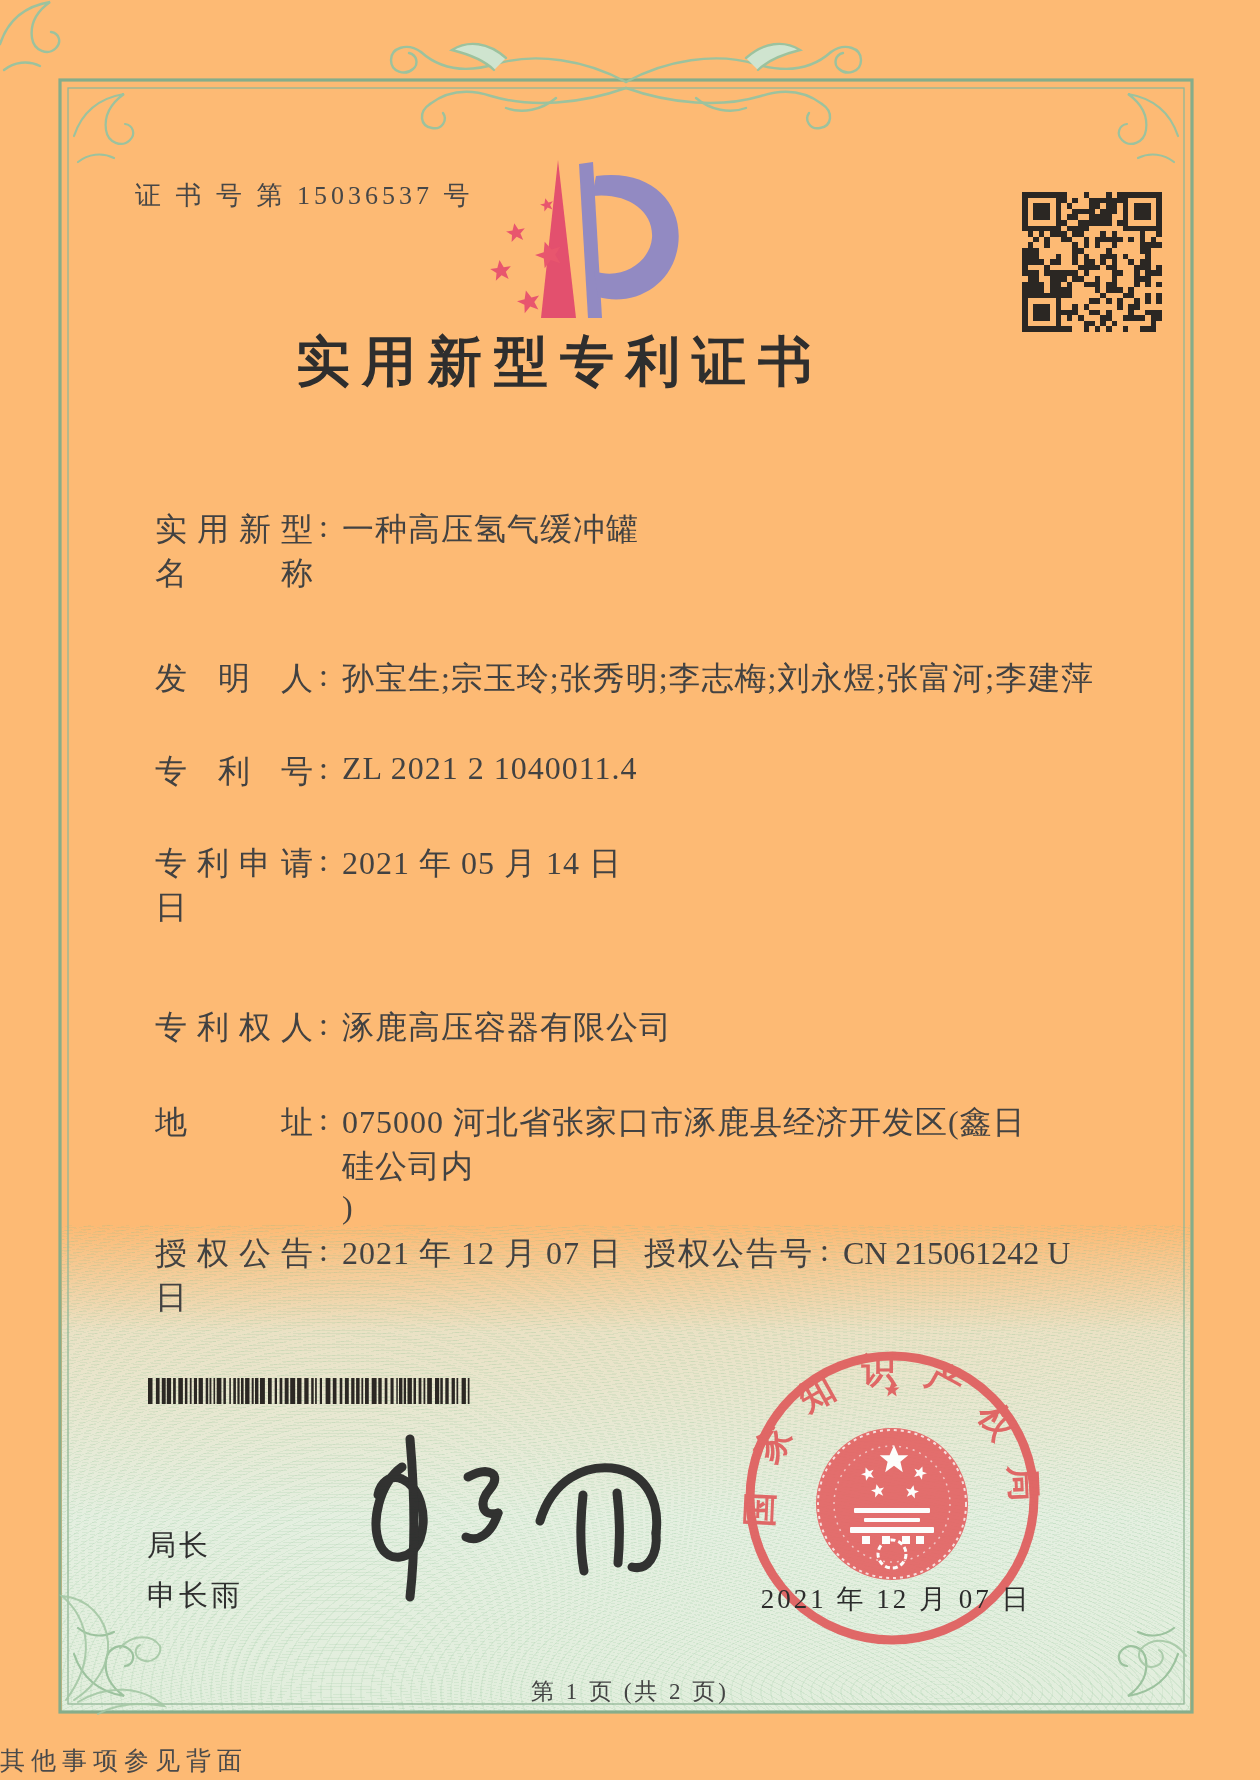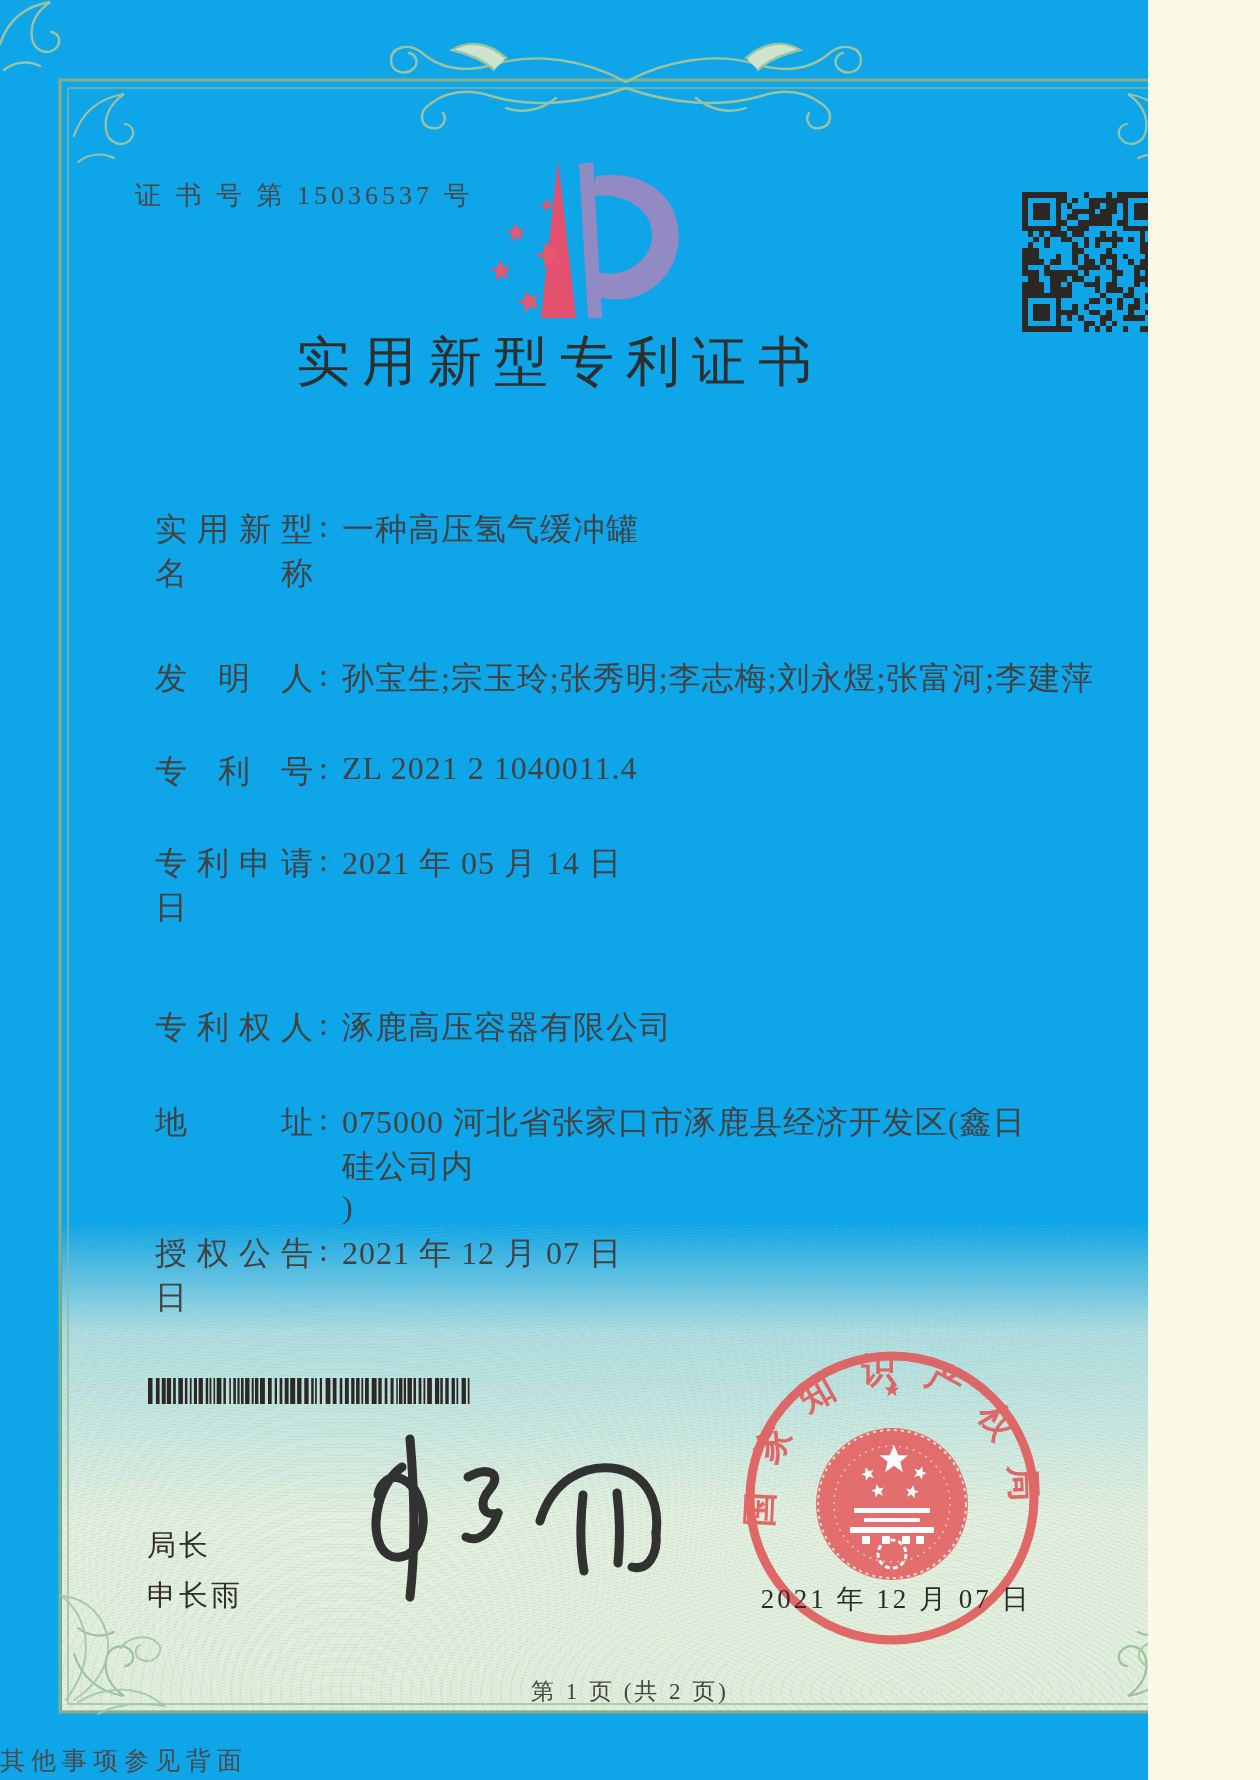--- a/index.html
+++ b/index.html
@@ -1,26 +1,26 @@
 <!DOCTYPE html>
 <html><head>
 <meta charset="utf-8">
 <style>
   html,body{margin:0;padding:0;background:#fcf8e8;}
-  .page{position:relative;width:1148px;height:1780px;background:#0ea5e9;overflow:hidden;
+  .page{position:relative;width:1260px;height:1780px;background:#fdba74;overflow:hidden;
         font-family:"Liberation Serif","DejaVu Serif",serif;color:#3a3a3a;}
   .abs{position:absolute;}
   
   .watermark{left:62px;top:1225px;width:1128px;height:486px;
     background:
       repeating-radial-gradient(ellipse 950px 330px at 25% 115%, rgba(130,190,140,.16) 0 1.6px, rgba(0,0,0,0) 1.6px 8px),
       repeating-radial-gradient(ellipse 1250px 430px at 78% 96%, rgba(130,190,140,.13) 0 1.6px, rgba(0,0,0,0) 1.6px 10px),
       linear-gradient(180deg, rgba(228,239,224,0) 0%, rgba(228,239,224,.75) 22%, #e4efe0 60%, #e2eedd 100%);}
   .certno{left:135px;top:178px;font-size:26px;letter-spacing:4px;color:#474747;}
-  .title{left:160px;top:326px;width:800px;text-align:center;font-size:54px;font-weight:normal;
+  .title{left:160px;top:326px;width:800px;text-align:center;font-size:54px;font-weight:bold;
          letter-spacing:12px;color:#2e2e2e;}
   .fields{left:155px;top:508px;width:1000px;font-size:32px;color:#424242;}
   .frow{position:relative;margin-bottom:0;}
   .flabel{display:inline-block;width:158px;text-align:justify;text-align-last:justify;vertical-align:top;}
   .colon{display:inline-block;margin:0 14px 0 6px;vertical-align:top;}
   .fvalue{display:inline-block;max-width:760px;vertical-align:top;letter-spacing:1px;}
   .r1{margin-top:0;}
   .r2{margin-top:61px;} .r3{margin-top:49px;} .r4{margin-top:48px;} .r5{margin-top:76px;text-decoration:underline;} .r6{margin-top:51px;} .r7{margin-top:6px;}
   .pair2{position:absolute;left:489px;top:0;white-space:nowrap;}
   .pair2 .plabel{letter-spacing:2px;}
@@ -439,20 +439,21 @@
       <span class="flabel">专利申请日</span><span class="colon">:</span><span class="fvalue">2021 年 05 月 14 日</span>
     </div>
     <div class="frow r5">
       <span class="flabel">专利权人</span><span class="colon">:</span><span class="fvalue">涿鹿高压容器有限公司</span>
     </div>
     <div class="frow r6">
       <span class="flabel">地址</span><span class="colon">:</span><span class="fvalue" style="width:700px"><span>075000  河北省张家口市涿鹿县经济开发区(鑫日硅公司内</span><br><span>)</span></span>
     </div>
     <div class="frow r7">
       <span class="flabel">授权公告日</span><span class="colon">:</span><span class="fvalue">2021 年 12 月 07 日</span>
+      <span class="pair2"><span class="plabel">授权公告号</span><span class="colon">:</span><span>CN 215061242 U</span></span>
     </div>
   </div>
 
 
   <svg id="barcode" class="abs barcode" viewBox="0 0 326 26" preserveAspectRatio="none">
       <rect x="0.0" y="0" width="4.5" height="26"></rect>
       <rect x="7.9" y="0" width="3.7" height="26"></rect>
       <rect x="13.8" y="0" width="3.9" height="26"></rect>
       <rect x="18.8" y="0" width="4.3" height="26"></rect>
       <rect x="25.1" y="0" width="2.7" height="26"></rect>

